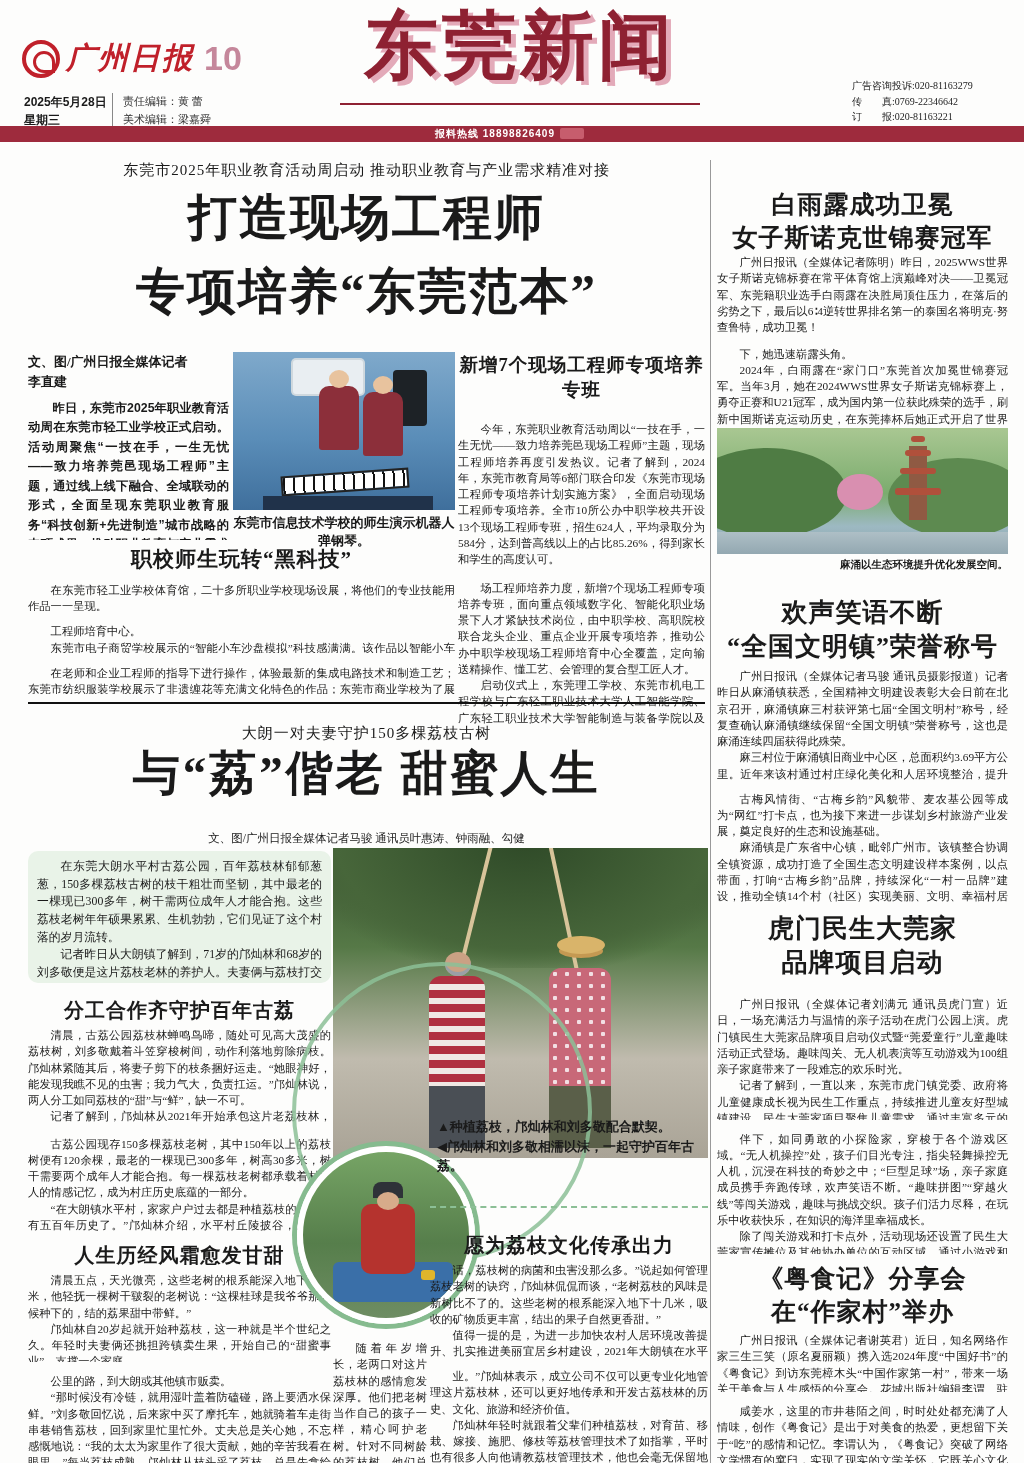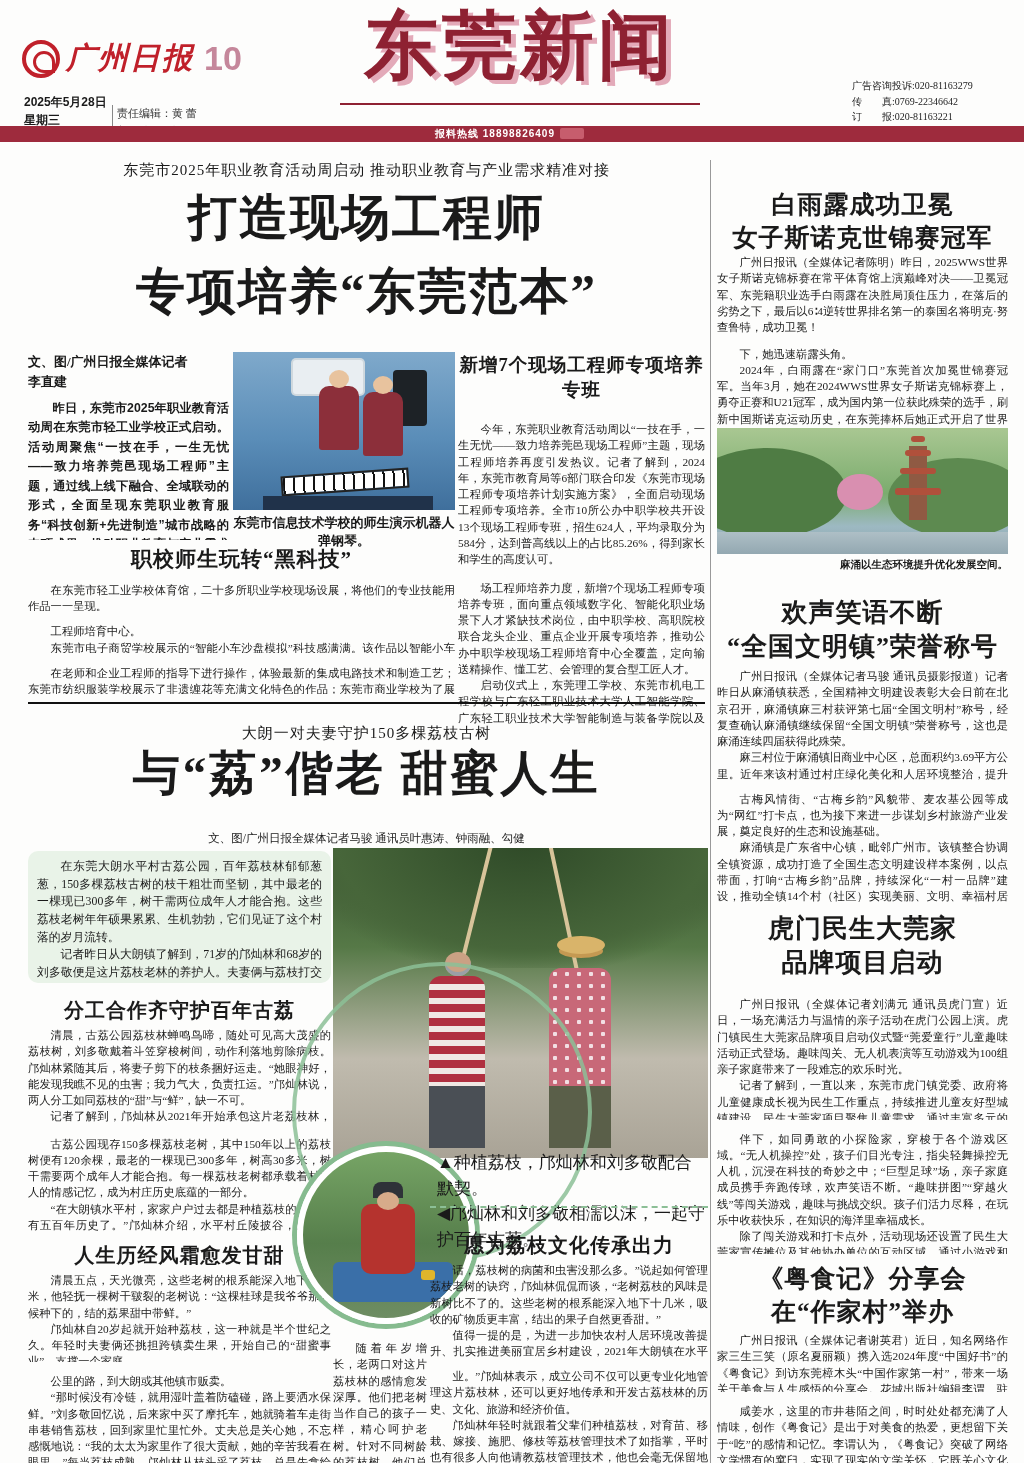--- a/index.html
+++ b/index.html
@@ -6,21 +6,21 @@
   body { background:#d8d8d8; font-family:"Liberation Serif","DejaVu Serif",serif; }
   .page { position:relative; width:1024px; height:1463px; background:#fdfdfc; margin:0 auto; overflow:hidden; color:#1a1a1a; }
 
   
   .brand-row { position:absolute; left:22px; top:38px; display:flex; align-items:center; }
   .swirl { width:38px; height:38px; border:4px solid #c0202a; border-radius:50%; position:relative; margin-right:6px; }
   .swirl:before { content:""; position:absolute; left:7px; top:7px; width:16px; height:16px; border:3px solid #c0202a; border-radius:50% 50% 0 50%; }
   .brand-name { font-size:30px; font-weight:bold; font-style:italic; color:#c0202a; letter-spacing:2px; }
   .page-num { font-size:34px; font-weight:bold; color:#c5879b; margin-left:10px; font-family:"Liberation Sans",sans-serif; }
   .date-blk { position:absolute; left:24px; top:93px; font-size:12px; font-weight:bold; line-height:1.5; font-family:"Liberation Sans",sans-serif; }
-  .editors { position:absolute; left:112px; top:93px; font-size:11px; color:#333; line-height:1.6; border-left:1px solid #888; padding-left:4px;margin-top:12px; }
+  .editors { position:absolute; left:112px; top:93px; font-size:11px; color:#333; line-height:1.6; border-left:1px solid #888; padding-left:10px; }
   .masthead { position:absolute; left:340px; top:6px; width:360px; text-align:center; }
   .masthead-title { font-size:74px; font-weight:900; color:#8e2132; letter-spacing:4px; text-shadow:5px 4px 0 #e3aab9; line-height:1.1; }
   .masthead-sub { border-top:2px solid #8e2132; margin-top:16px; padding-top:21px; display:flex; justify-content:space-around; font-family:"Liberation Sans",sans-serif; font-size:10px; letter-spacing:6px; color:#444; }
   .contact { position:absolute; left:852px; top:78px; font-size:10px; color:#222; line-height:1.55; }
   .hotline-bar { position:absolute; left:0; top:126px; width:1024px; height:16px; background:#9e2b3d; }
   .hotline-text { position:absolute; left:435px; top:1px; color:#fff; font-size:10px; font-weight:bold; font-family:"Liberation Sans",sans-serif; letter-spacing:1px; }
   .hotline-badge { position:absolute; left:560px; top:2px; width:24px; height:11px; background:#c75d6d; border-radius:2px; }
 
   
   .bodytext { font-size:11.3px; line-height:1.44; text-align:justify; overflow:hidden;flex-direction:column; }
@@ -77,21 +77,21 @@
       background-image:radial-gradient(#f2dfe3 2px,transparent 2.5px); background-size:12px 12px; }
   .fp-hat { position:absolute; left:224px; top:88px; width:48px; height:18px; background:#d9b46a; border-radius:50%; box-shadow:0 6px 0 -2px #c49952; }
   .fp-woman-legs { position:absolute; left:216px; top:238px; width:62px; height:62px; background:#5a5f49; }
   .deco-ring { position:absolute; left:292px; top:962px; width:300px; height:300px; border:4px solid rgba(140,191,150,0.85); border-radius:50%; pointer-events:none; }
   .circle-photo { position:absolute; left:297px; top:1146px; width:178px; height:178px; border-radius:50%; border:6px solid #fff; box-shadow:0 0 0 5px #86bb8f; overflow:hidden; background:linear-gradient(180deg,#76a465 0%,#567e4b 55%,#6e8d63 100%); }
   .cp-man { position:absolute; left:58px; top:52px; width:54px; height:70px; background:#b5332e; border-radius:10px; }
   .cp-cap { position:absolute; left:70px; top:30px; width:30px; height:16px; background:#2e3238; border-radius:8px 8px 0 0; }
   .cp-face { position:absolute; left:74px; top:40px; width:22px; height:18px; background:#d7ab8a; border-radius:50%; }
   .cp-trike { position:absolute; left:30px; top:110px; width:120px; height:40px; background:#3a6fa8; border-radius:6px; }
   .cp-glove { position:absolute; left:118px; top:118px; width:14px; height:10px; background:#e0b52b; border-radius:3px; }
-  .feat-caps { position:absolute; left:437px; top:1150px; width:271px; font-size:17px; font-weight:normal; line-height:1.5; }
+  .feat-caps { position:absolute; left:437px; top:1117px; width:271px; font-size:13px; font-weight:bold; line-height:1.5; }
   .dotted-rule { position:absolute; left:430px; top:1206px; width:278px; border-top:2px dashed #8cbf96; }
   .feat-s3-title { position:absolute; left:430px; top:1232px; width:278px; font-size:20px; }
   .feat-s3-cols { position:absolute; left:430px; top:1262px; width:278px; height:201px; }
   .feat-s3-side { position:absolute; left:333px; top:1340px; width:94px; height:123px; overflow:hidden; }
 
   
   .rail { position:absolute; left:717px; top:160px; width:291px; }
   .rail-a { position:absolute; left:0; width:291px; }
   .a1-title { top:28px; font-size:25px; }
   .a1-cols { position:absolute; top:94px; width:291px; height:172px; }

